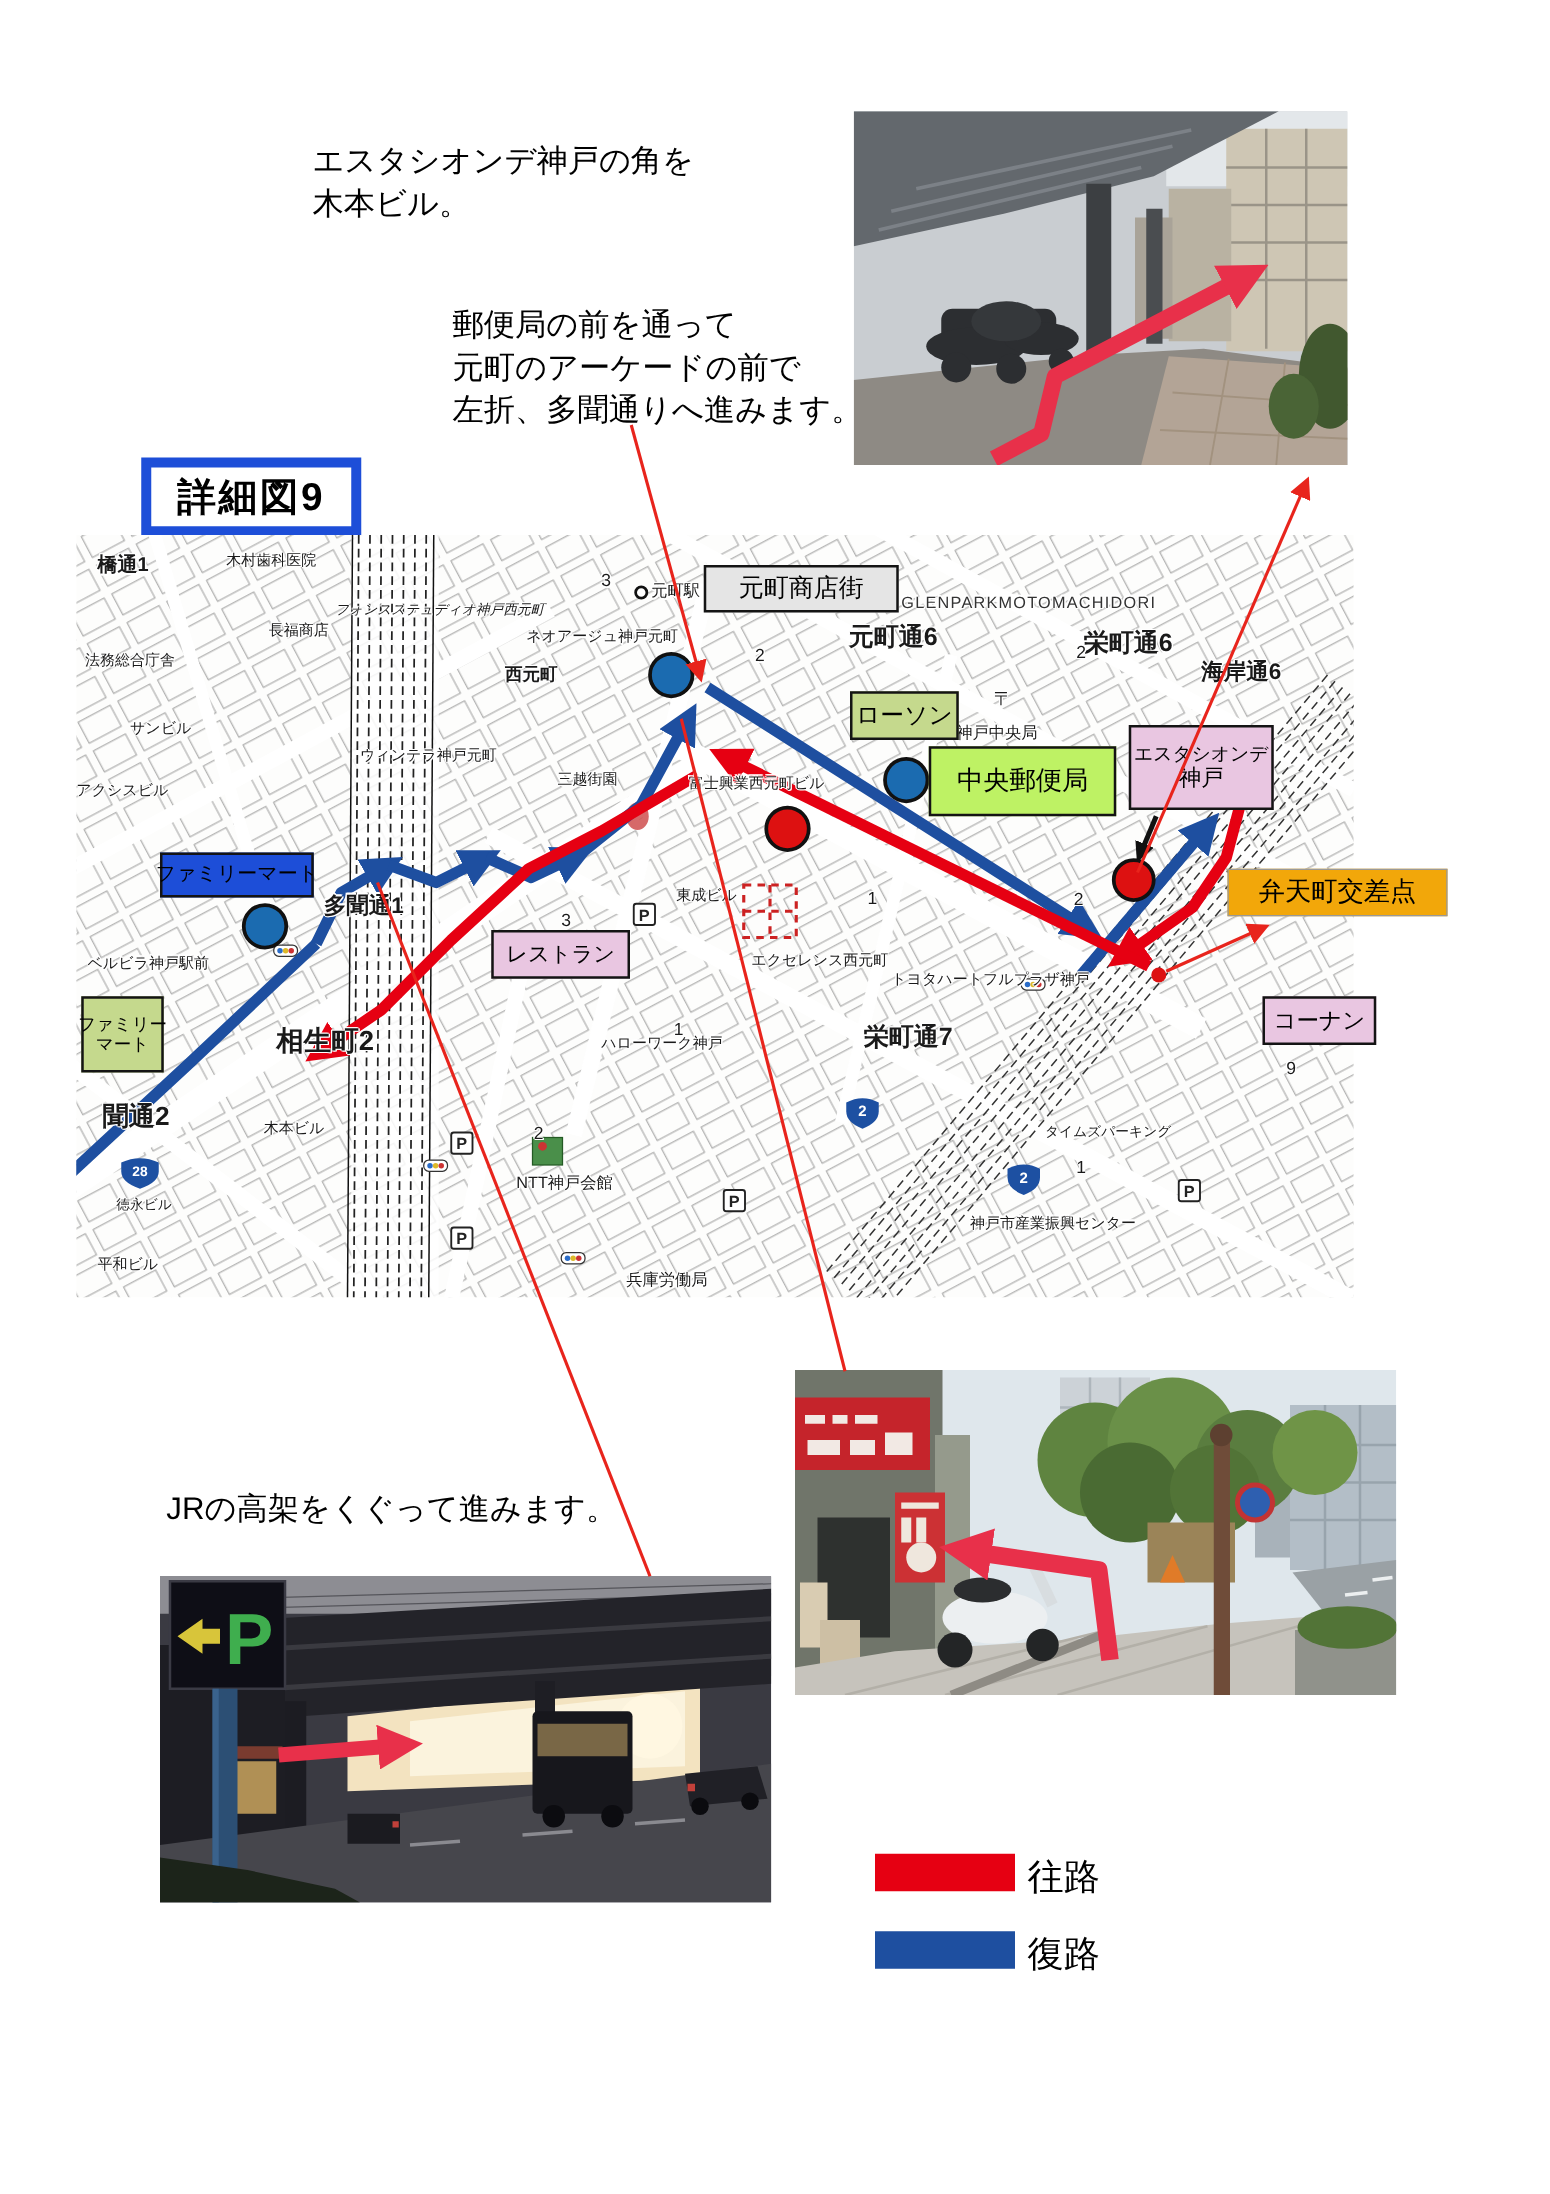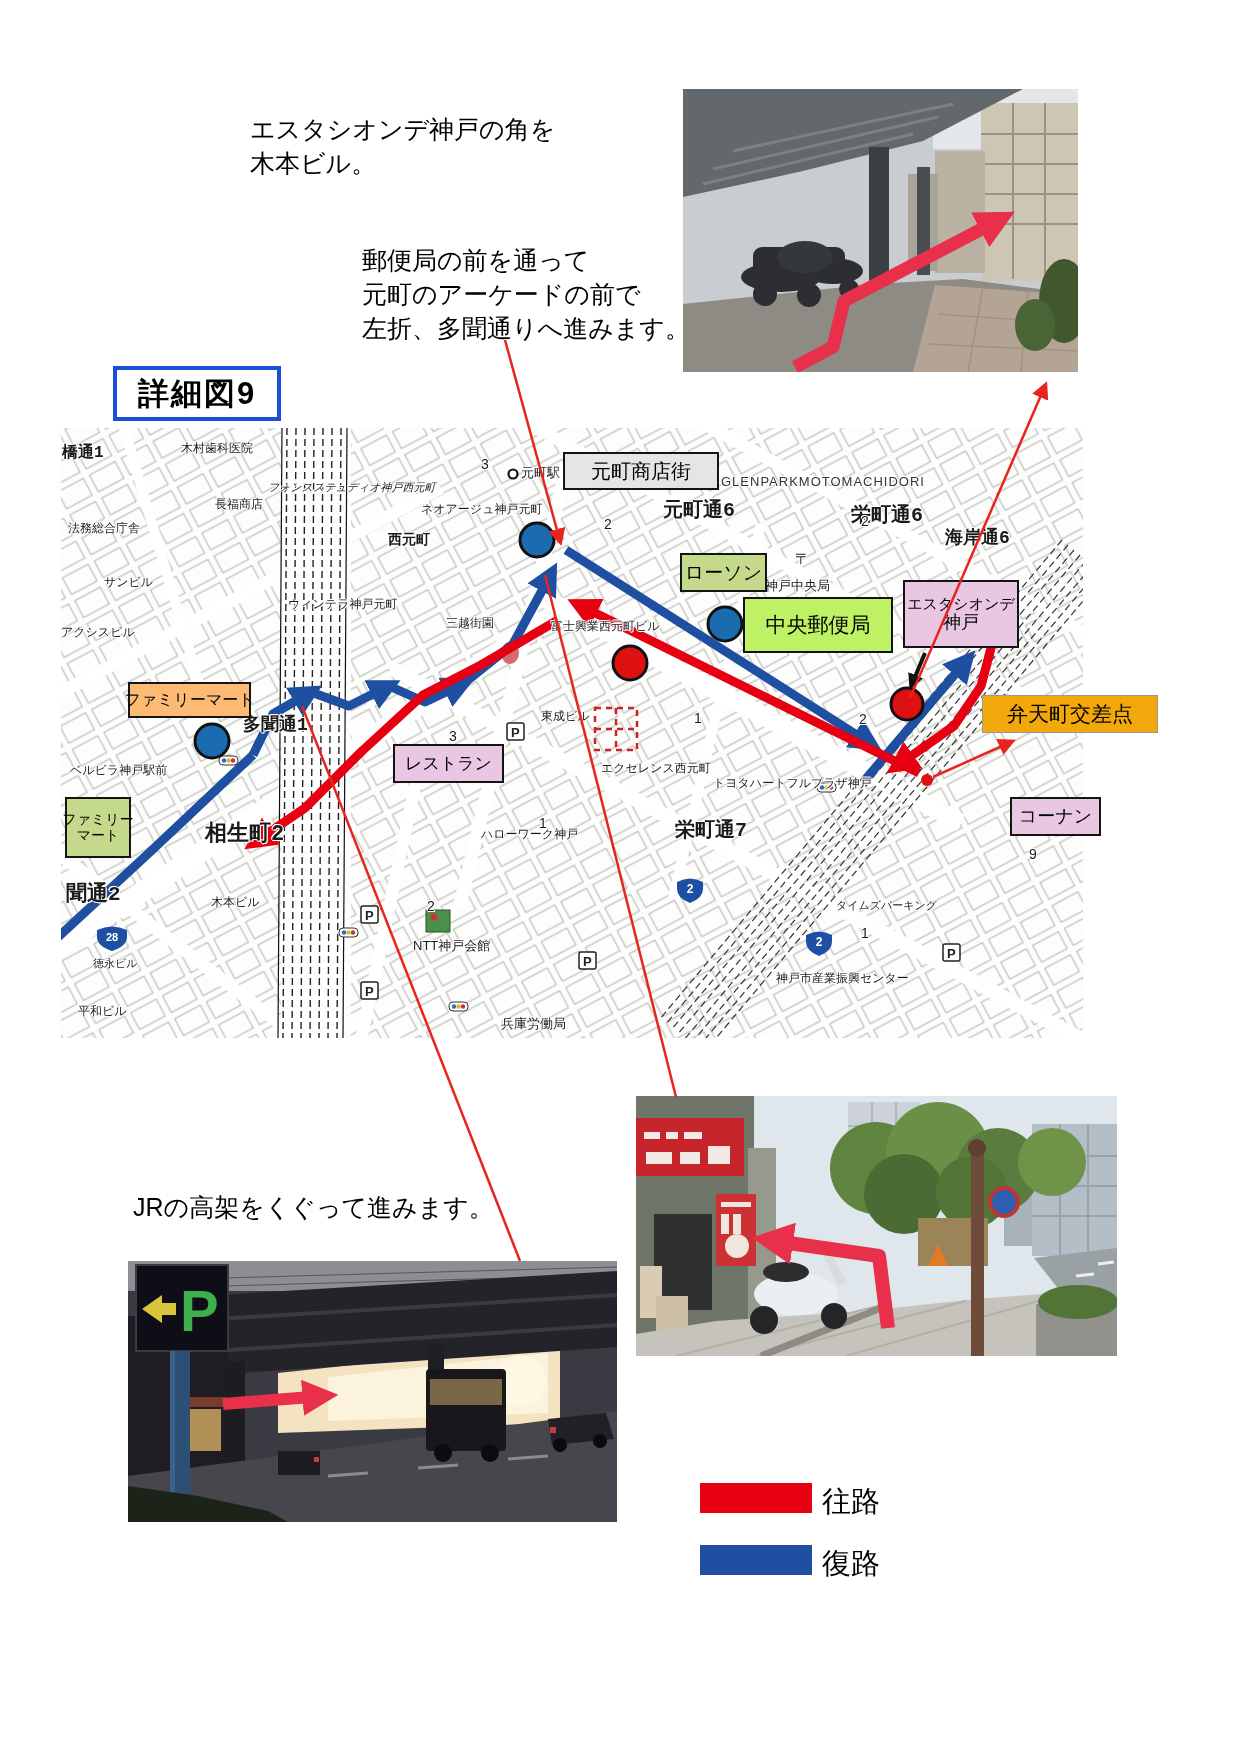--- a/index.html
+++ b/index.html
@@ -1,27 +1,27 @@
 <!DOCTYPE html>
 <html><head>
 <meta charset="utf-8">
 <style>
   html,body{margin:0;padding:0;background:#fff;}
   .page{position:relative;width:1240px;height:1755px;background:#ffffff;overflow:hidden;
         font-family:"Liberation Sans","DejaVu Sans",sans-serif;color:#000;}
   .note{position:absolute;font-size:25px;line-height:34px;white-space:nowrap;}
-  .title-box{position:absolute;left:113px;top:366px;width:160px;height:47px;border:4px solid #1d4ed8;
+  .title-box{position:absolute;left:113px;top:366px;width:160px;height:47px;border:8px solid #1d4ed8;
              display:flex;align-items:center;justify-content:center;font-size:31px;font-weight:bold;letter-spacing:2px;}
   .photo{position:absolute;}
   .photo svg{display:block;}
   .map{position:absolute;left:61px;top:428px;width:1022px;height:610px;}
   .map-svg{position:absolute;left:0;top:0;}
   .map-label{position:absolute;white-space:nowrap;color:#1a1a1a;z-index:4;
      text-shadow:1px 0 0 #fff,-1px 0 0 #fff,0 1px 0 #fff,0 -1px 0 #fff,1px 1px 0 #fff,-1px -1px 0 #fff;}
-  .street-lbl{font-family:Liberation Mono, monospace;font-weight:bold;font-size:20px;}
+  .street-lbl{font-family:Liberation Sans, sans-serif;font-weight:bold;font-size:20px;margin-left:16px;}
   .place-lbl{font-size:12px;}
   .glenpark{font-size:13px;letter-spacing:1px;color:#333;}
   .callout{position:absolute;border:2px solid #141414;display:flex;flex-direction:column;align-items:center;
            justify-content:center;line-height:1.12;white-space:nowrap;z-index:6;padding:1px 6px;box-sizing:border-box;}
   .leaders{position:absolute;left:0;top:0;z-index:40;pointer-events:none;}
   .legend-bar{position:absolute;width:112px;height:30px;z-index:5;}
   .legend-lbl{position:absolute;font-size:29px;z-index:5;}
 </style>
 </head>
 <body>
@@ -481,21 +481,21 @@
     <div class="callout" style="left: 842px; top: 152px; width: 116px; height: 68px; font-size: 15px; background-color: rgb(233, 198, 225);">
       <span>エスタシオンデ</span>
       <span style="font-size:18px;">神戸</span>
     </div>
     <div class="callout" style="left: 921px; top: 267px; width: 176px; height: 38px; font-size: 21px; border: 1px solid rgb(153, 153, 153); background-color: rgb(242, 167, 10);">
       <span>弁天町交差点</span>
     </div>
     <div class="callout" style="left: 949px; top: 369px; width: 91px; height: 39px; font-size: 18px; background-color: rgb(233, 198, 225);">
       <span>コーナン</span>
     </div>
-    <div class="callout" style="left: 67px; top: 254px; width: 123px; height: 36px; font-size: 16px; background-color: #fdba74;">
+    <div class="callout" style="left: 67px; top: 254px; width: 123px; height: 36px; font-size: 16px; background-color: #1d4ed8;">
       <span>ファミリーマート</span>
     </div>
     <div class="callout" style="left: 332px; top: 316px; width: 111px; height: 39px; font-size: 17px; background-color: rgb(233, 198, 225);">
       <span>レストラン</span>
     </div>
     <div class="callout" style="left: 4px; top: 369px; width: 66px; height: 61px; font-size: 14px; background-color: rgb(197, 217, 141);">
       <span>ファミリー</span>
       <span>マート</span>
     </div>
   </div>

